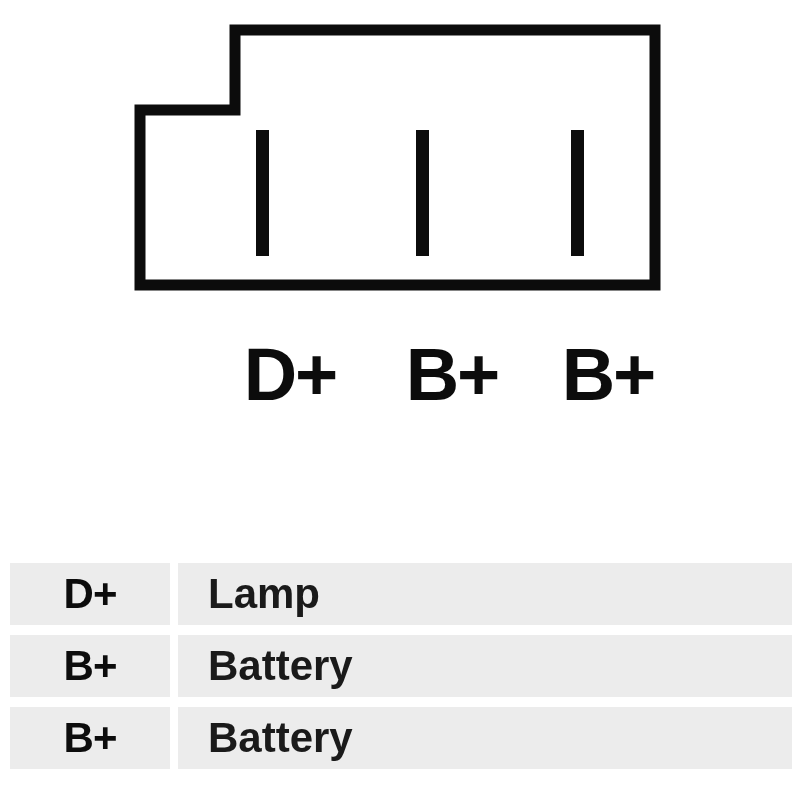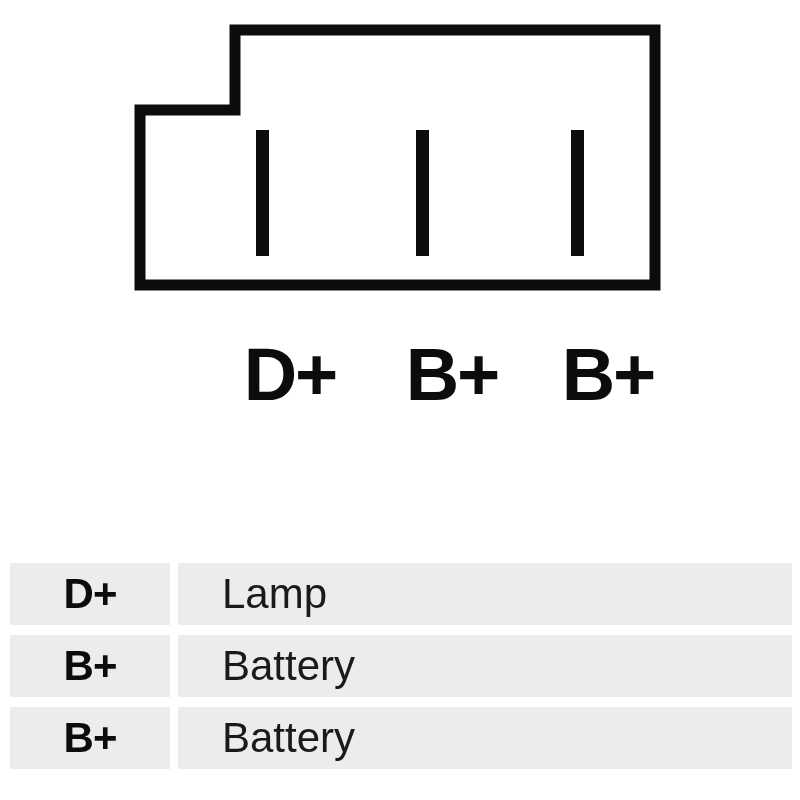--- a/index.html
+++ b/index.html
@@ -66,23 +66,23 @@
   }
   .legend-cell.term {
     justify-content: center;
     font-family: "Liberation Sans", sans-serif;
     font-weight: 700;
     font-size: 42px;
     letter-spacing: -1px;
     color: #0c0c0c;
   }
   .legend-cell.desc {
-    padding-left: 44px;
+    padding-left: 30px;
     font-family: "Liberation Sans", sans-serif;
-    font-weight: 400;
+    font-weight: 700;
     font-size: 42px;
     color: #1a1a1a;
   }
 </style>
 </head>
 <body>
 
 <div class="page">
 
   <svg class="connector-svg" width="800" height="330" viewBox="0 0 800 330">

